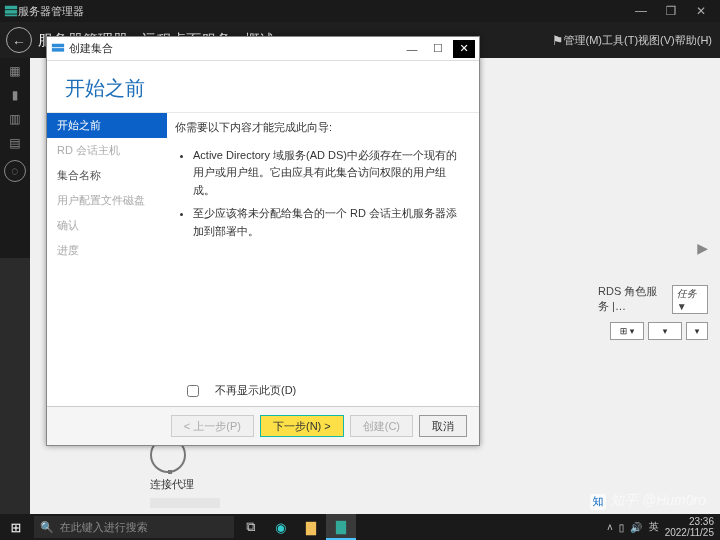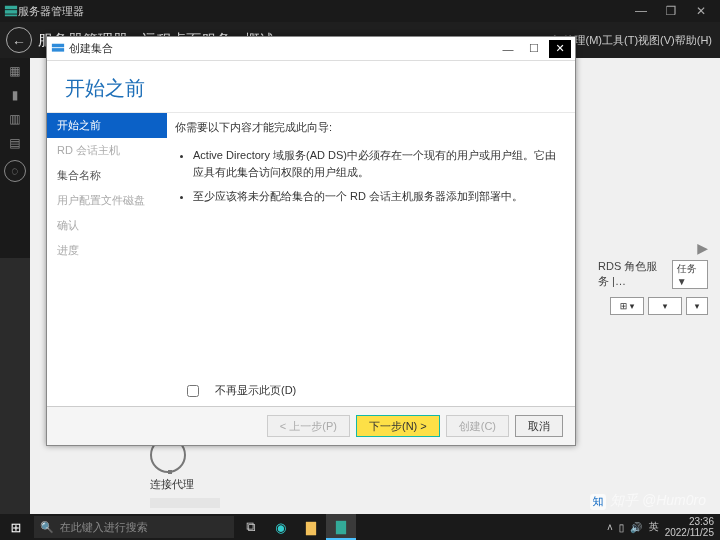--- a/index.html
+++ b/index.html
@@ -21,21 +21,21 @@
 
 
 .leftnav { position:absolute; left:0; top:58px; width:30px; background:#1a1a1a; height:200px; display:flex; flex-direction:column; align-items:center; padding-top:6px; gap:10px; }
 .leftnav div { width:16px; height:14px; color:#888; font-size:12px; display:flex; align-items:center; justify-content:center; }
 .leftnav .sel { width:22px; height:22px; border:1px solid #888; border-radius:50%; color:#bbb; }
 
 
 .bgcontent { position:absolute; left:30px; top:58px; right:0; bottom:26px; background:#f0f0f0; }
 
 
-.wizard { position:absolute; left:46px; top:36px; width:530px; height:410px; background:#fff; border:1px solid #888; box-shadow:0 0 6px rgba(0,0,0,.4); display:flex; flex-direction:column; }
+.wizard { position:absolute; left:46px; top:36px; width:434px; height:410px; background:#fff; border:1px solid #888; box-shadow:0 0 6px rgba(0,0,0,.4); display:flex; flex-direction:column; }
 .wiz-title { height:24px; background:#fff; border-bottom:1px solid #ddd; display:flex; align-items:center; padding:0 4px; }
 .wiz-title .ticon { width:14px; height:14px; margin-right:4px; }
 .wiz-title .ttext { font-size:11px; color:#333; flex:1; }
 .wiz-title .wbtn { width:26px; height:20px; display:flex; align-items:center; justify-content:center; font-size:11px; color:#444; }
 .wiz-title .closebox { width:22px; height:18px; background:#000; color:#fff; display:flex; align-items:center; justify-content:center; font-size:11px; margin-left:2px; }
 
 .wiz-head { padding:14px 18px 10px; }
 .wiz-head h1 { font-size:20px; font-weight:300; color:#1e6fb8; }
 
 .wiz-body { flex:1; display:flex; border-top:1px solid #e8e8e8; overflow:hidden; }
@@ -51,23 +51,23 @@
 
 .wiz-check { padding:4px 0 8px 140px; font-size:11px; display:flex; align-items:center; gap:16px; color:#333; }
 .wiz-check input { width:12px; height:12px; }
 
 .wiz-buttons { border-top:1px solid #ccc; padding:8px 12px; display:flex; justify-content:flex-end; gap:6px; background:#f5f5f5; }
 .wiz-buttons button { font-size:11px; padding:2px 12px; height:22px; background:#f0f0f0; border:1px solid #999; color:#333; }
 .wiz-buttons button:disabled { color:#aaa; border-color:#ccc; }
 .wiz-buttons button.primary { border:1px solid #14b8a6; background:#fde047; }
 
 
-.bg-panel-right { position:absolute; right:12px; top:259px; width:110px; font-size:11px; color:#333;margin-left:26px; }
+.bg-panel-right { position:absolute; right:12px; top:284px; width:110px; font-size:11px; color:#333;margin-left:26px; }
 .bg-taskrow { display:flex; align-items:center; justify-content:flex-end; gap:4px; font-size:11px; color:#444; }
-.bg-taskrow .seg { border:1px solid #999; padding:1px 4px; background:#fff; font-size:10px; }
+.bg-taskrow .seg { border:1px solid #999; padding:1px 4px; background:#fff; font-size:10px;font-style:italic; }
 .bg-toolrow { margin-top:8px; display:flex; justify-content:flex-end; gap:4px; }
 .bg-toolrow .tbtn { border:1px solid #999; width:22px; height:18px; background:#fff; font-size:9px; display:flex; align-items:center; justify-content:center; }
 .bg-toolrow .wide { width:34px; }
 
 .bg-bottom { position:absolute; left:150px; bottom:32px; font-size:11px; color:#333; }
 .bg-bottom .cicon { width:36px; height:36px; border:2px solid #777; border-radius:50%; margin-bottom:4px; display:flex; align-items:center; justify-content:center; position:relative; }
 .bg-bottom .cicon::before, .bg-bottom .cicon::after { content:''; position:absolute; width:4px; height:4px; background:#777; }
 .bg-bottom .cicon::before { top:-3px; left:16px; }
 .bg-bottom .cicon::after { bottom:-3px; left:16px; }
 .bg-bottom .grayrow { width:70px; height:10px; background:#e5e5e5; margin-top:6px; }

